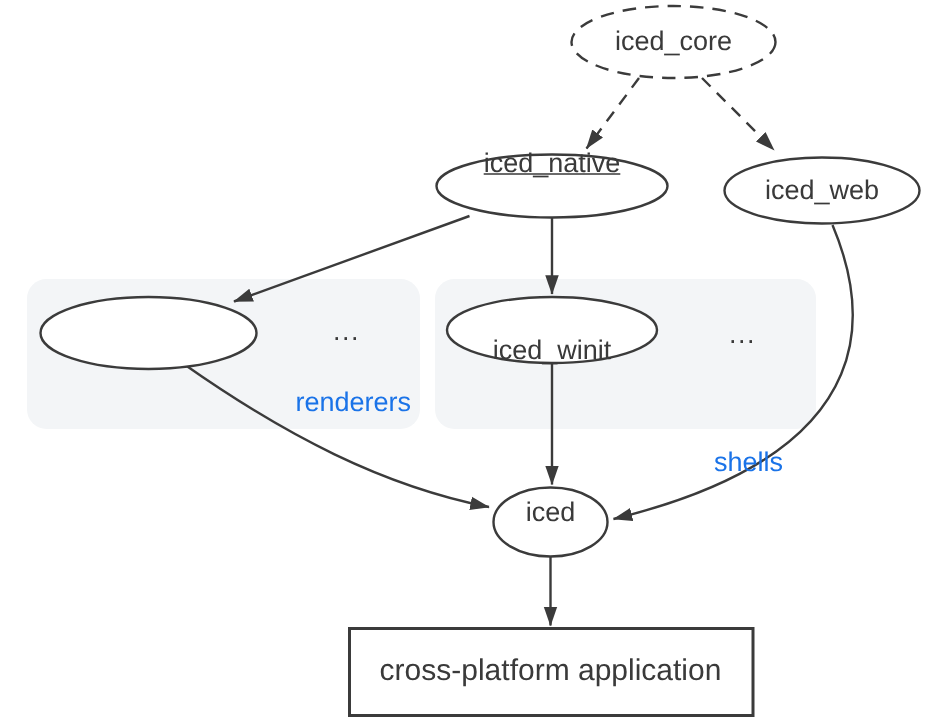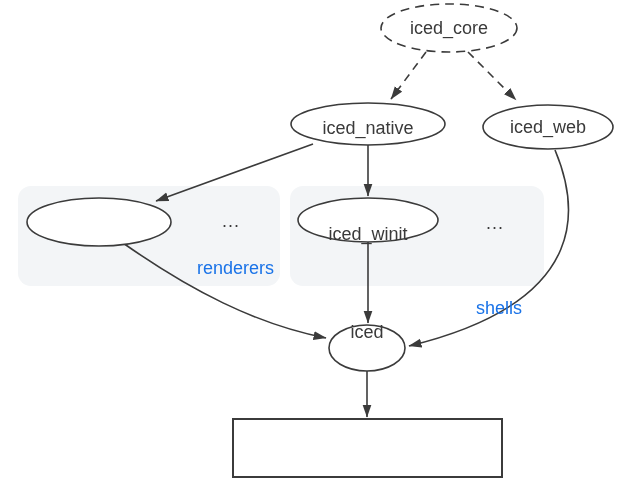--- a/index.html
+++ b/index.html
@@ -76,23 +76,24 @@
       <ellipse cx="368" cy="124" rx="77" ry="21"></ellipse>
       <ellipse cx="548" cy="127" rx="65" ry="22"></ellipse>
       <ellipse cx="99" cy="222" rx="72" ry="24"></ellipse>
       <ellipse cx="368" cy="220" rx="70" ry="22"></ellipse>
       <ellipse cx="367" cy="348" rx="38" ry="23"></ellipse>
       <rect x="233" y="419" width="269" height="58" stroke-width="2"></rect>
     </g>
   </svg>
 
   <span class="node-label" style="left:449px; top:28px;">iced_core</span>
-  <span class="node-label" style="left:368px; top:128px;">iced_native</span>
+  <span class="node-label" style="left:368px; top:109px;text-decoration:underline;">iced_native</span>
   <span class="node-label" style="left:548px; top:127px;">iced_web</span>
   <span class="node-label" style="left:368px; top:234px;">iced_winit</span>
-  <span class="node-label" style="left:367px; top:332px;">iced</span>
+  <span class="node-label" style="left:367px; top:342px;">iced</span>
+  <span class="node-label app-label" style="left:367px; top:448px;">cross-platform application</span>
 
   <span class="dots" style="left:231px; top:221px;">...</span>
   <span class="dots" style="left:495px; top:223px;">...</span>
   <span class="group-label" id="label-renderers">renderers</span>
   <span class="group-label" id="label-shells">shells</span>
 
 </div>
 
 </body></html>

